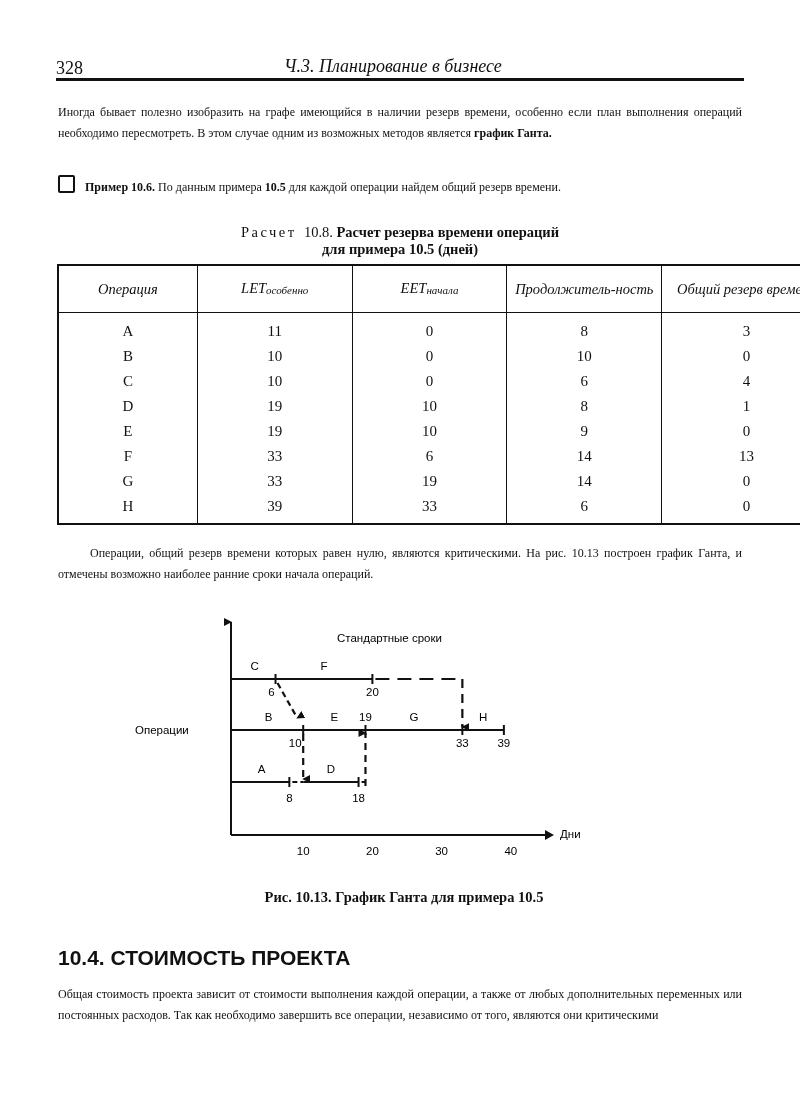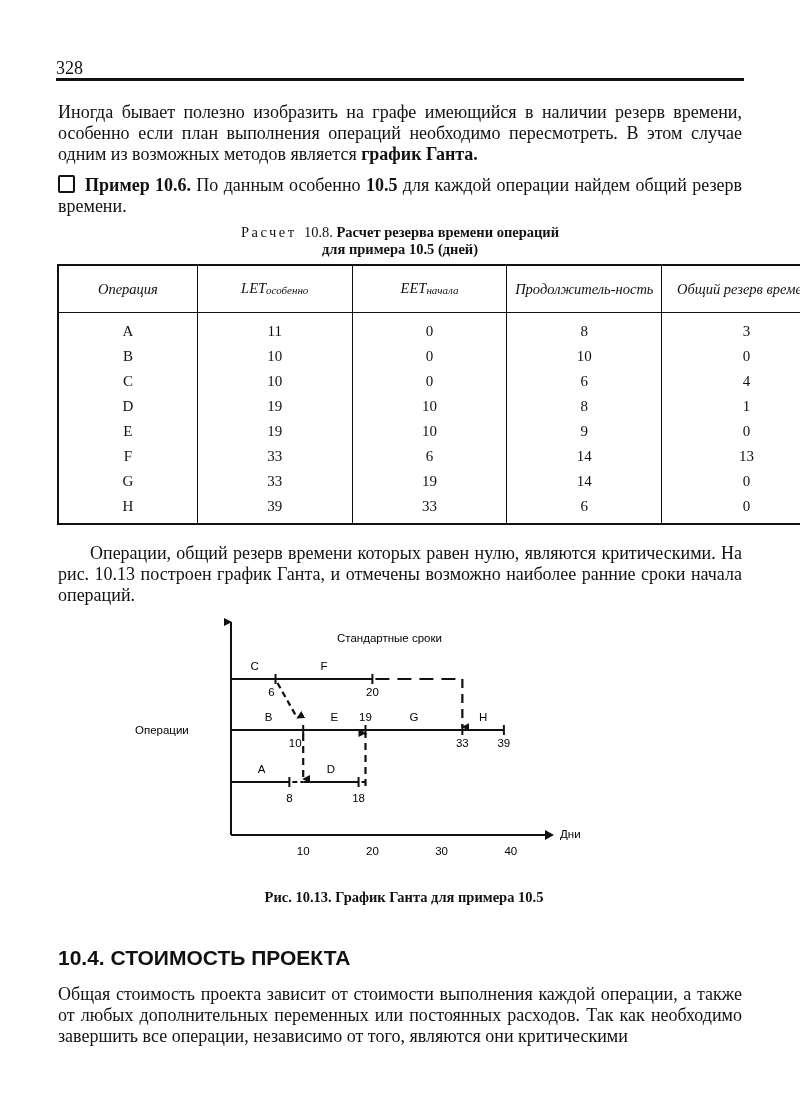--- a/index.html
+++ b/index.html
@@ -2,21 +2,21 @@
 <html><head>
 <meta charset="utf-8">
 <style>
   html, body { margin:0; padding:0; background:#fff; }
   body { width:800px; height:1095px; position:relative; overflow:hidden;
          font-family:"Liberation Serif", serif; color:#111; }
   .page-header { position:absolute; left:56px; top:56px; width:688px; height:24px; }
   .page-num { position:absolute; left:0; top:2px; font-size:18px; font-weight:normal; }
   .running-title { position:absolute; left:228px; top:0; font-size:18px; font-style:italic; }
   .header-rule { position:absolute; left:56px; top:78px; width:688px; height:3px; background:#111; }
-  .para { position:absolute; left:58px; width:684px; font-size:18px; line-height:21px; text-align:justify; }
+  .para { position:absolute; left:58px; width:684px; font-size:12px; line-height:21px; text-align:justify; }
   .para b { font-weight:bold; }
   .indent { text-indent:32px; }
   .example-box { display:inline-block; width:13px; height:14px; border:2.5px solid #111; border-radius:2px; vertical-align:-2px; margin-right:10px; }
   .tcap { position:absolute; left:0; width:800px; text-align:center; font-size:14.5px; line-height:17px; }
   .tcap .sp { letter-spacing:2.5px; }
   .tcap b { font-weight:bold; }
   table.data { position:absolute; left:57px; top:264px; width:776px; border-collapse:collapse;
                border:2.5px solid #111; font-size:15px; }
   table.data th { font-style:italic; font-weight:normal; font-size:14.5px; line-height:16px;
                   border-left:1.5px solid #111; border-bottom:1.5px solid #111; height:46px; padding:0 4px; }
@@ -29,29 +29,30 @@
   .fig-caption { position:absolute; left:4px; top:889px; width:800px; text-align:center; font-size:14.5px; font-weight:bold; }
   .section-title { position:absolute; left:58px; top:946px; font-family:"Liberation Sans", sans-serif;
                    font-weight:bold; font-size:21px; }
   svg text { font-family:"Liberation Sans", sans-serif; }
 </style>
 </head>
 <body>
 
 <div class="page-header">
   <span class="page-num">328</span>
+  <span class="running-title">Ч.3. Планирование в бизнесе</span>
 </div>
 <div class="header-rule"></div>
 
 <div class="para" style="top:102px;">
   <span>Иногда бывает полезно изобразить на графе имеющийся в наличии резерв времени, особенно если план выполнения операций необходимо пересмотреть. В этом случае одним из возможных методов является </span><b>график Ганта.</b>
 </div>
 
 <div class="para" style="top:175px;">
-  <span class="example-box"></span><b>Пример 10.6.</b><span> По данным особенно </span><b>10.5</b><span> для каждой операции найдем общий резерв времени.</span>
+  <span class="example-box"></span><b>Пример 10.6.</b><span> По данным примера </span><b>10.5</b><span> для каждой операции найдем общий резерв времени.</span>
 </div>
 
 <div class="tcap" style="top:224px;">
   <div><span class="sp">Расчет</span>&nbsp;&nbsp;<span>10.8.</span> <b>Расчет резерва времени операций</b></div>
   <div><b>для примера 10.5 (дней)</b></div>
 </div>
 
 <table class="data">
   <thead>
     <tr>

